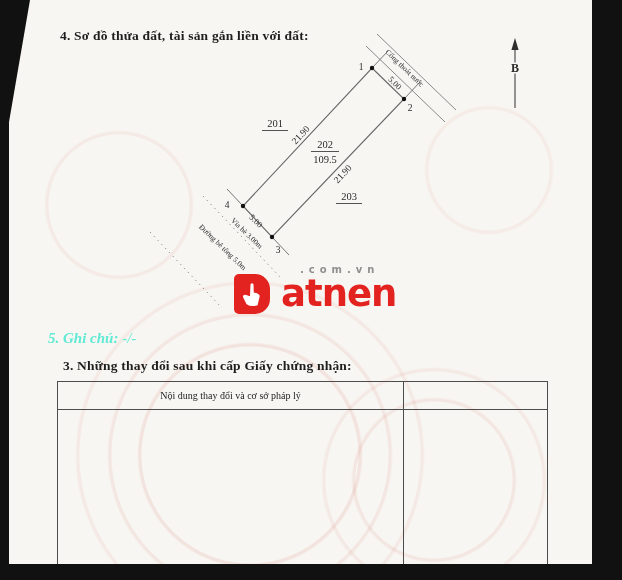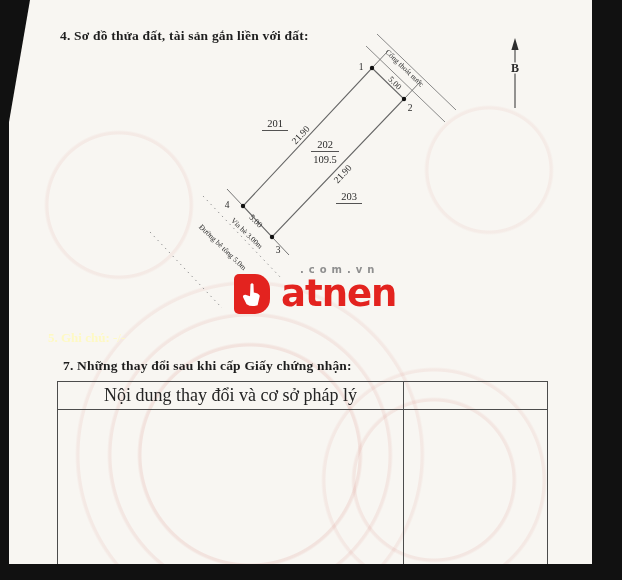--- a/index.html
+++ b/index.html
@@ -22,35 +22,35 @@
   .corner-wedge{
     position:absolute;left:9px;top:0;width:21px;height:122px;background:#111;
     clip-path:polygon(0 0,100% 0,0 100%);
   }
   .abs{position:absolute;}
   .heading{
     color:#1e1e1e;font-weight:bold;font-size:13.5px;letter-spacing:.2px;
     white-space:nowrap;
     margin-left:15px;
   }
-  .note-line{color:#fef9c3;font-size:13px;white-space:nowrap;}
+  .note-line{color:#5eead4;font-size:15px;white-space:nowrap;font-style:italic;}
   .note-line .lbl{font-weight:bold;}
   svg text{font-family:"Liberation Serif", serif;fill:#2a2a2a;}
   
   .chg-table{
     position:absolute;left:57px;top:381px;width:491px;height:183px;
     border:1px solid #4c4c4c;border-bottom:none;box-sizing:border-box;
   }
   .chg-head{display:flex;border-bottom:1px solid #4c4c4c;height:27px;}
   .chg-body{display:flex;height:154px;}
   .chg-c1{width:346px;border-right:1px solid #4c4c4c;box-sizing:border-box;
     display:flex;align-items:center;justify-content:center;}
   .chg-c2{flex:1;display:flex;align-items:center;justify-content:center;}
   .chg-head .cell-text{
-    font-size:18px;color:#242424;text-align:center;line-height:1.1;padding:1px 6px;
+    font-size:10px;color:#242424;text-align:center;line-height:1.1;padding:1px 6px;
   }
   
   .wm{position:absolute;left:234px;top:262px;width:190px;height:56px;}
   .wm-domain{
     position:absolute;left:66px;top:2px;
     font-family:"DejaVu Sans", sans-serif;font-weight:bold;font-size:10px;
     letter-spacing:5px;color:#8f8f8f;white-space:nowrap;
   }
   .wm-brand{position:absolute;left:0;top:12px;display:flex;align-items:flex-end;}
   .wm-d{
@@ -140,21 +140,21 @@
       </span>
     <span class="wm-rest">atnen</span>
   </div>
 </div>
 
 <div class="abs note-line" style="left:48px;top:330px;">
   <span class="lbl">5. Ghi chú:</span>
   <span>-/-</span>
 </div>
 
-<div class="abs heading" style="left:48px;top:358px;">7. Những thay đổi sau khi cấp Giấy chứng nhận:</div>
+<div class="abs heading" style="left:48px;top:358px;">3. Những thay đổi sau khi cấp Giấy chứng nhận:</div>
 
 <div class="chg-table">
   <div class="chg-head">
     <div class="chg-c1">
       <div class="cell-text">Nội dung thay đổi và cơ sở pháp lý</div>
     </div>
   </div>
   <div class="chg-body">
     <div class="chg-c1"></div>
     <div class="chg-c2"></div>

